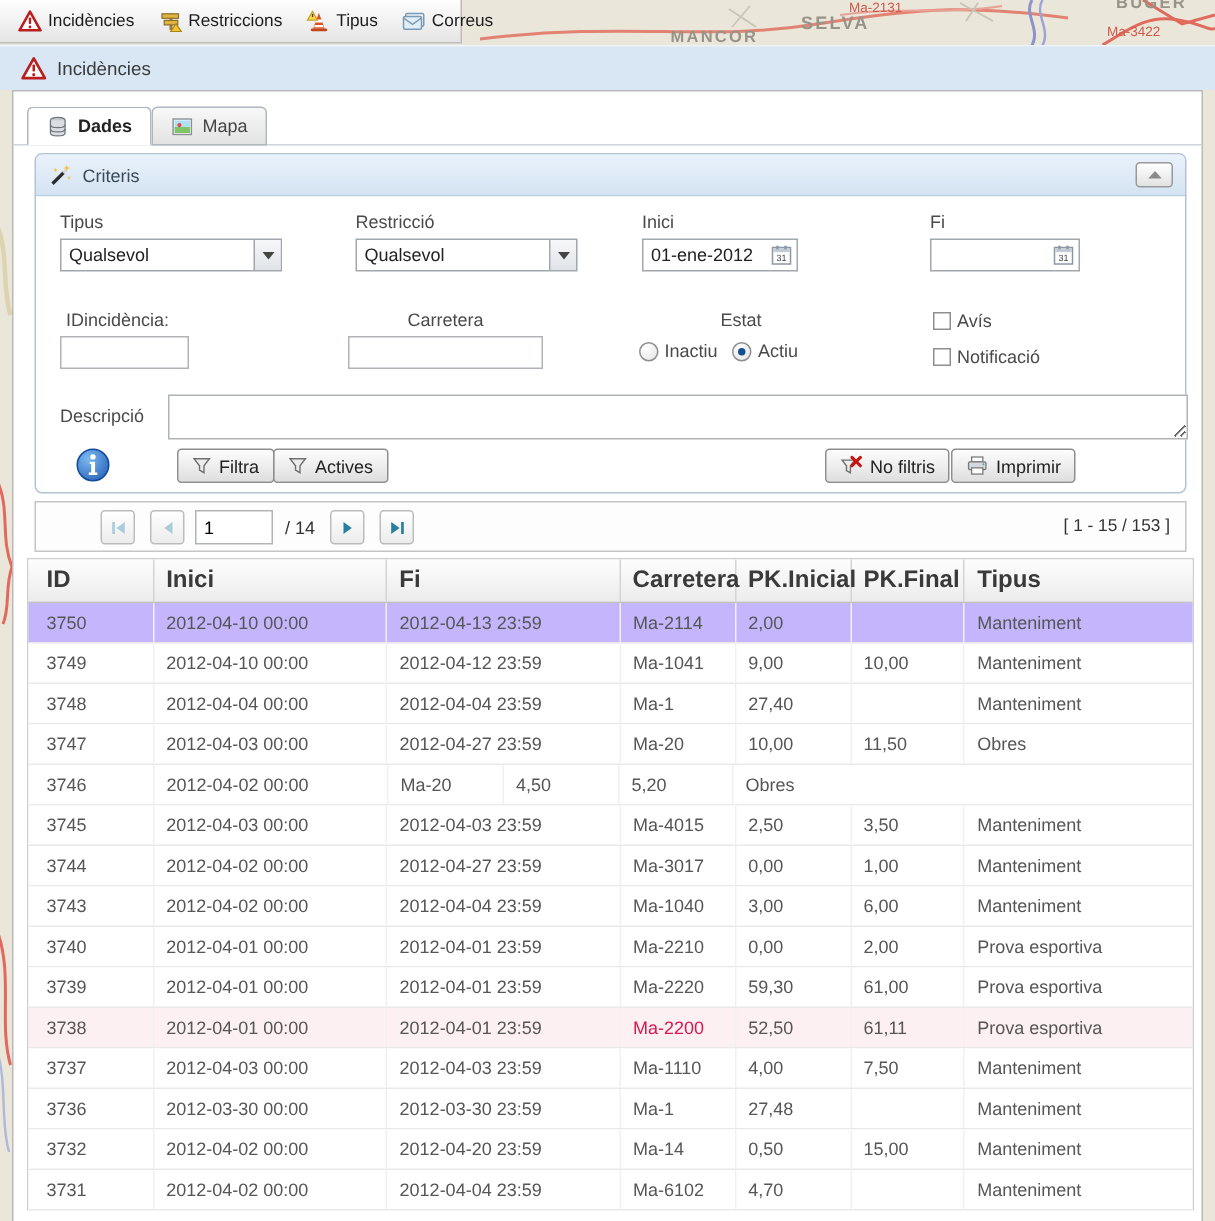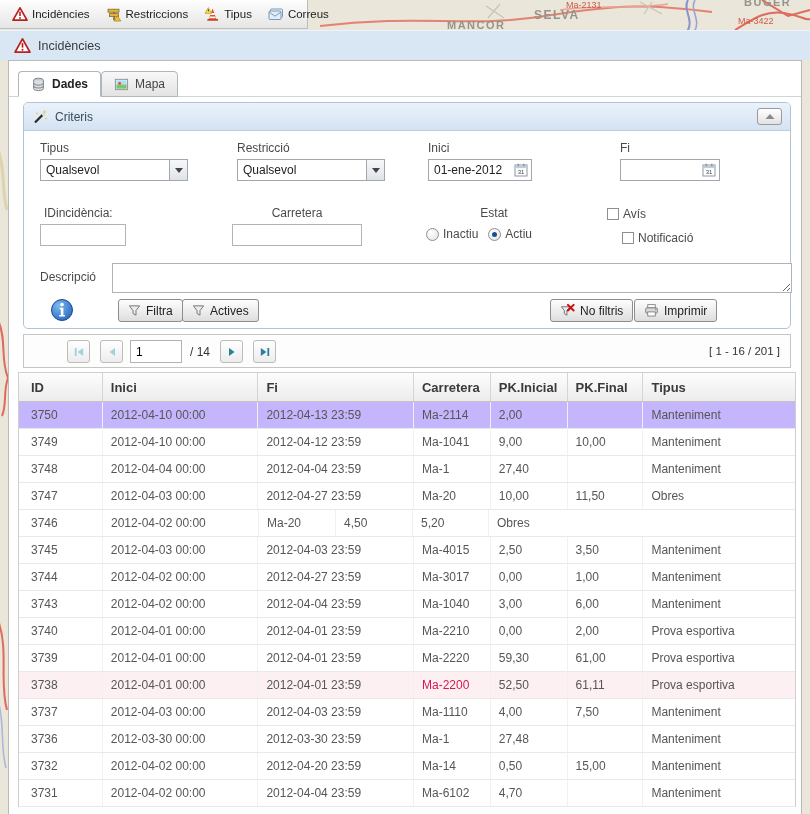--- a/index.html
+++ b/index.html
@@ -86,21 +86,21 @@
   .pg-btn.dis { color:#a9cedb; }
   .pg-btn.en { color:#2a7f9e; }
   .pg-input { position:absolute; left:106px; top:5px; width:52px; height:23px; border:1px solid #b0b3b8;
     font-size:12px; padding-left:5px; font-family:"Liberation Sans",sans-serif; }
   .pg-total { position:absolute; left:166px; top:10px; font-size:12px; color:#333; }
   .pg-range { position:absolute; right:10px; top:10px; font-size:11.5px; color:#333; }
 
   
   .grid { position:absolute; left:9px; top:311px; width:778px; border:1px solid #cfcfcf; border-bottom:none; background:#fff; }
   .grid-header { display:flex; height:29px; background:linear-gradient(#fdfdfd,#ececec); border-bottom:1px solid #c3c3c3; }
-  .gh-cell { display:flex; align-items:center; font-weight:bold; font-size:13px; color:#3a3a3a;
+  .gh-cell { display:flex; align-items:center; font-weight:bold; font-size:16px; color:#3a3a3a;
     border-right:1px solid #d4d4d4; padding-left:8px; cursor:pointer; }
   .trow { display:flex; height:27px; border-bottom:1px solid #e9e9e9; background:#fff; cursor:pointer; }
   .trow.hl-blue { background:#c4b5fd; }
   .trow.hl-pink { background:#fdf0f2; }
   .tcell { display:flex; align-items:center; font-size:12px; color:#565656; border-right:1px solid #f1f1f1;
     padding-left:8px; overflow:hidden; white-space:nowrap; }
   .tcell.red-text { color:#d5184e; }
   .col0 { width:84px; padding-left:12px; } .col1 { width:156px; } .col2 { width:156px; }
   .col3 { width:77px; } .col4 { width:77px; } .col5 { width:76px; } .col6 { width:152px; border-right:none; }
 </style>
@@ -262,21 +262,21 @@
       <input class="tinput" style="left: 16px; top: 121px; width: 86px;" value="">
       <div class="flabel" style="left:208px; top:103px; width:130px; text-align:center;">Carretera</div>
       <input class="tinput" style="left: 208px; top: 121px; width: 130px;" value="">
       <div class="flabel" style="left:415px; top:103px; width:110px; text-align:center;">Estat</div>
       <div class="estat-opts" style="left:402px; top:124px;">
         <span class="radio"></span>
         <span class="optlabel">Inactiu</span>
         <span class="radio checked"></span>
         <span class="optlabel">Actiu</span>
       </div>
-      <div class="chk-row" style="left:583px; top:104px;">
+      <div class="chk-row" style="left:598px; top:104px;">
         <span class="checkbox"></span>
         <span class="optlabel">Avís</span>
       </div>
       <div class="chk-row" style="left:598px; top:128px;">
         <span class="checkbox"></span>
         <span class="optlabel">Notificació</span>
       </div>
 
       <div class="flabel" style="left:16px; top:167px;">Descripció</div>
       <textarea class="desc-area" style=""></textarea>
@@ -342,21 +342,21 @@
         <svg viewBox="0 0 10 10" width="10" height="10">
             <path d="M2 1 L7.5 5 L2 9 Z" fill="currentColor"></path>
           </svg>
       </div>
       <div class="pg-btn en" style="left:229px;">
         <svg viewBox="0 0 10 10" width="10" height="10">
             <path d="M0.8 1 L6.4 5 L0.8 9 Z" fill="currentColor"></path>
             <rect x="7.4" y="1" width="1.8" height="8" fill="currentColor"></rect>
           </svg>
       </div>
-      <span class="pg-range">[ 1 - 16 / 201 ]</span>
+      <span class="pg-range">[ 1 - 15 / 153 ]</span>
     </div>
 
     <div class="grid">
       <div class="grid-header">
         <div class="gh-cell col0">ID</div>
         <div class="gh-cell col1">Inici</div>
         <div class="gh-cell col2">Fi</div>
         <div class="gh-cell col3">Carretera</div>
         <div class="gh-cell col4">PK.Inicial</div>
         <div class="gh-cell col5">PK.Final</div>

